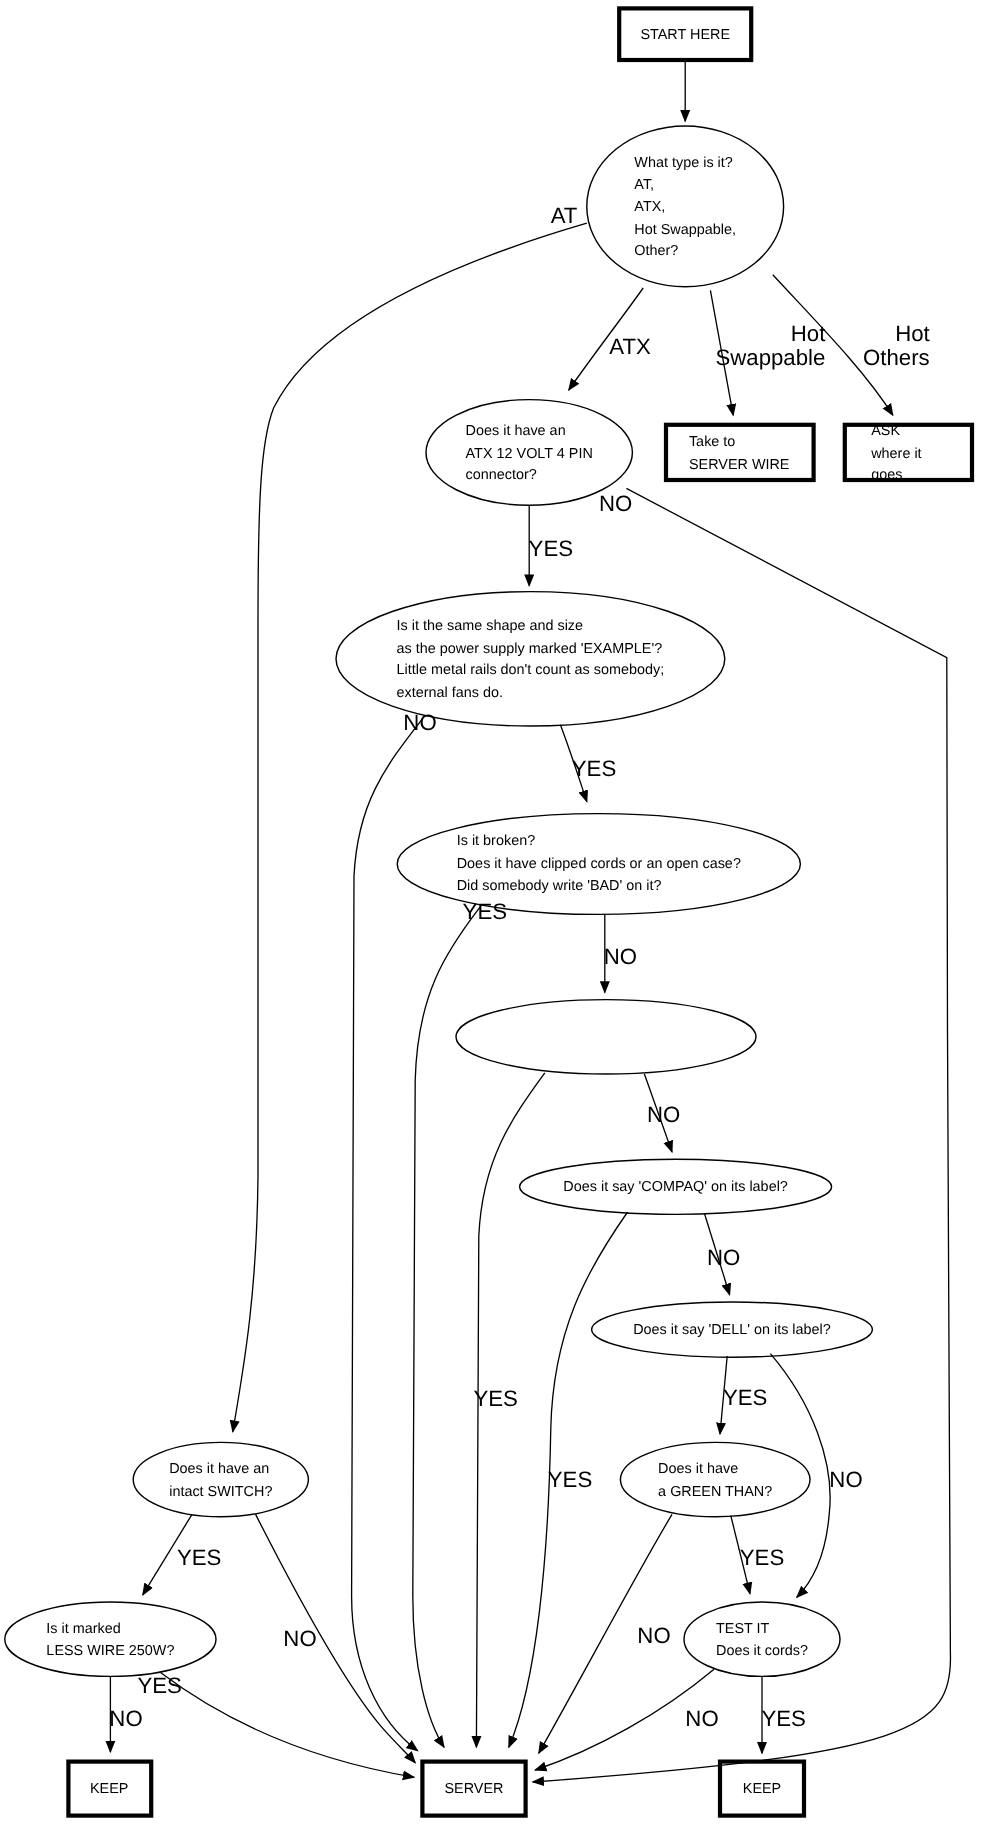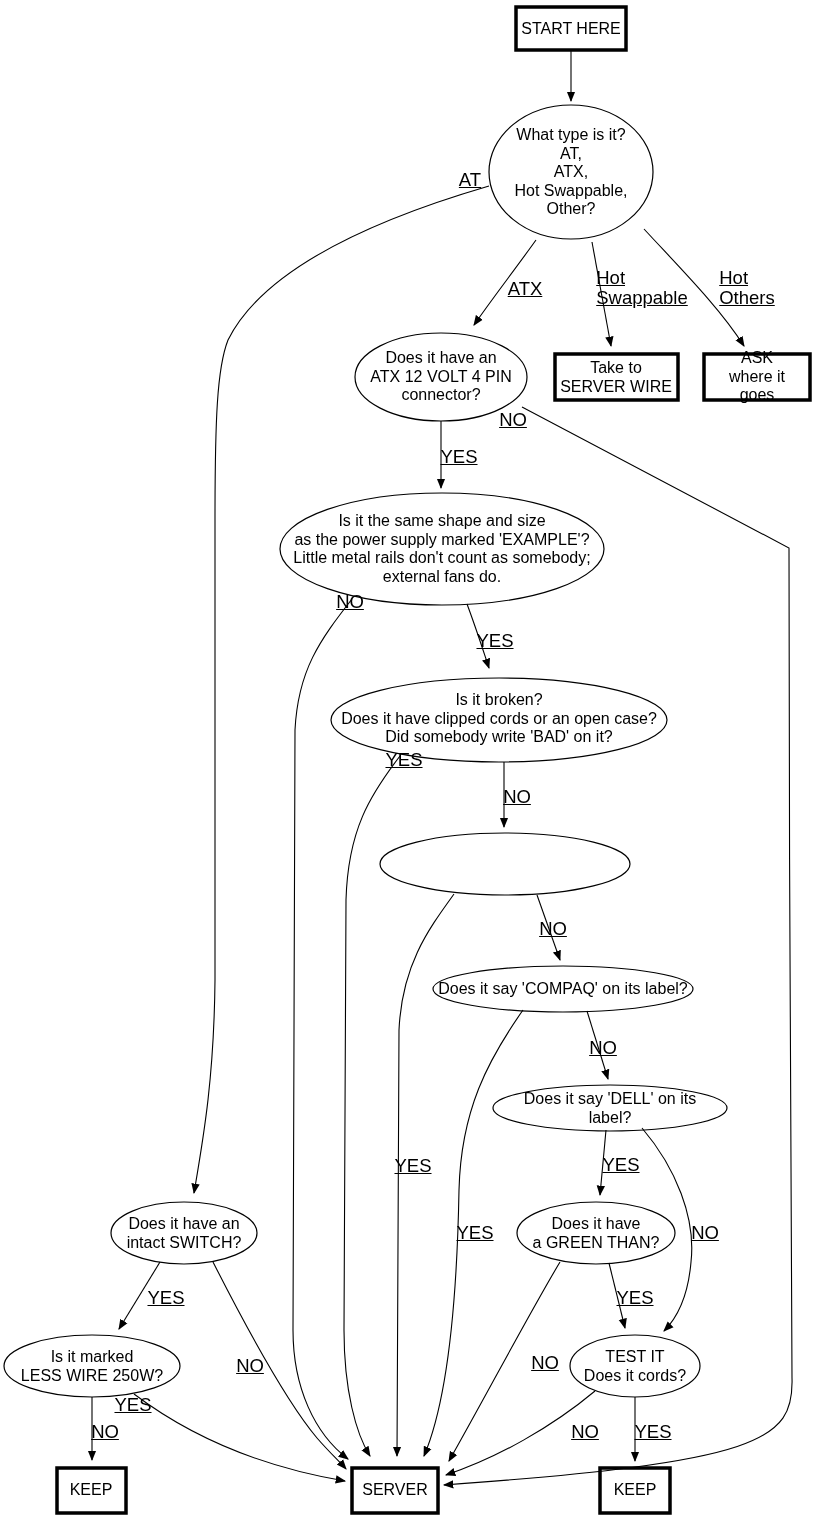--- a/index.html
+++ b/index.html
@@ -8,35 +8,33 @@
     width:819px;height:1520px;
     background:#ffffff;
     font-family:"Liberation Sans", sans-serif;
     color:#000;
     overflow:hidden;
   }
   .canvas svg{position:absolute;left:0;top:0;}
   .lbl{
     position:absolute;
     transform:translate(-50%,-50%);
-    text-align:center;
     white-space:pre-line;
-    font-size:16px;
+    font-size:12px;
     line-height:18.5px;
     color:#000;
   }
   .elabel{
     position:absolute;
     transform:translate(-50%,-50%);
-    text-align:left;
+    text-align:right;
     white-space:pre-line;
     font-size:18.5px;
     line-height:20px;
     color:#000;
-    text-decoration:underline;
   }
 </style>
 </head>
 <body>
 
 <div class="canvas">
 
   <svg width="819" height="1520" viewBox="0 0 819 1520">
     <defs>
       <marker id="arw" viewBox="0 0 10 10" refX="8.5" refY="5" markerWidth="10" markerHeight="10" orient="auto">

